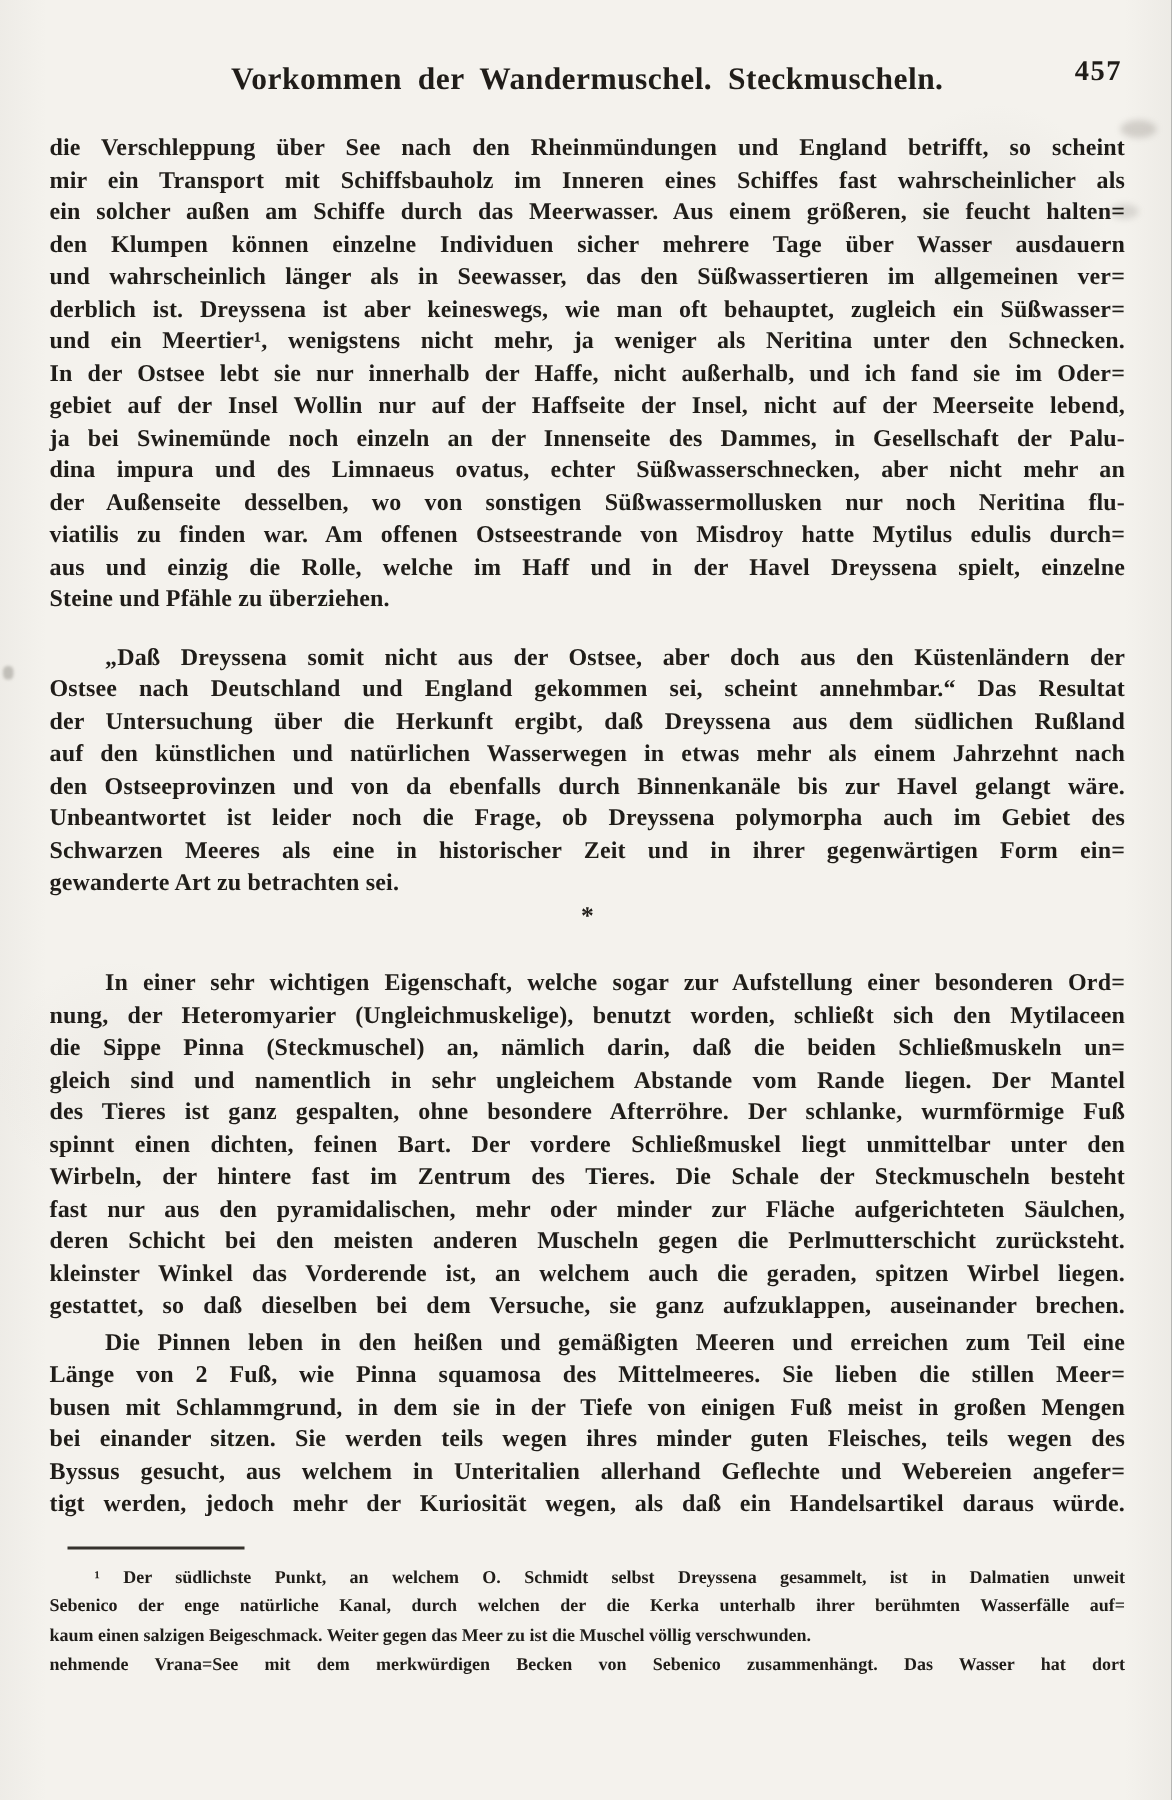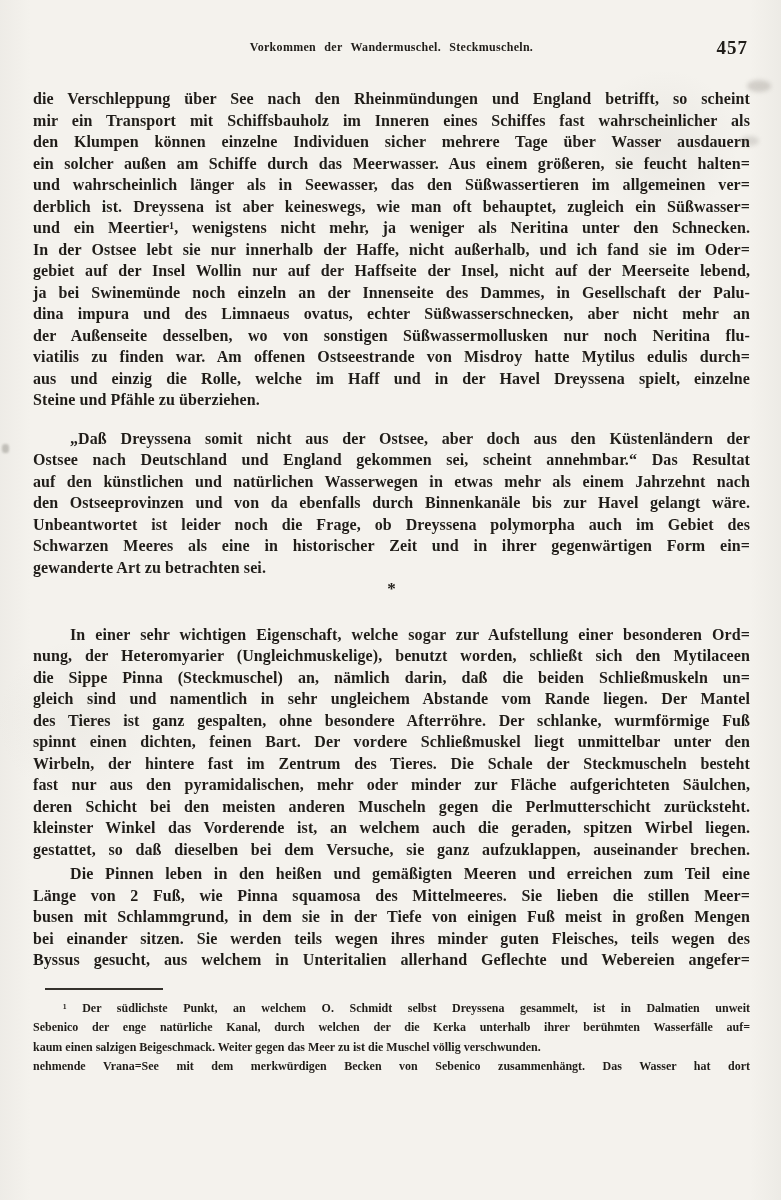--- a/index.html
+++ b/index.html
@@ -15,21 +15,21 @@
     color:#201d19;
   }
   .smudge{position:absolute;border-radius:50%;filter:blur(2px);}
   .smudge-1{left:747px;top:80px;width:24px;height:12px;background:rgba(125,120,112,0.28);}
   .smudge-2{left:740px;top:136px;width:19px;height:10px;background:rgba(125,120,112,0.22);}
   .speck-1{left:2px;top:444px;width:7px;height:9px;background:rgba(110,105,98,0.35);filter:blur(1px);position:absolute;border-radius:40%;}
   .text-block{position:absolute;left:33px;top:40px;width:717px;}
   .header{position:relative;height:22px;}
   .header-title{
     position:absolute;left:0;right:0;text-align:center;
-    font-size:12px;font-weight:bold;word-spacing:5px;letter-spacing:0.3px;
+    font-size:21px;font-weight:bold;word-spacing:5px;letter-spacing:0.3px;
   }
   .page-number{position:absolute;right:2px;top:-3px;font-size:19px;font-weight:bold;letter-spacing:1px;}
   .para{font-size:16px;font-weight:bold;line-height:21.5px;letter-spacing:0.1px;}
   .line{text-align:justify;text-align-last:justify;}
   .line.flush{text-align-last:left;}
   .para .line.indent{text-indent:37px;}
   .sep{text-align:center;font-size:17px;font-weight:bold;line-height:21.5px;}
   .para-1{margin-top:26px;}
   .para-2{margin-top:17px;}
   .para-3{margin-top:24px;}
@@ -49,38 +49,39 @@
   <div class="text-block">
 
     <div class="header">
       <div class="header-title">Vorkommen der Wandermuschel.  Steckmuscheln.</div>
       <div class="page-number">457</div>
     </div>
 
     <div class="para para-1">
       <div class="line">die Verschleppung über See nach den Rheinmündungen und England betrifft, so scheint</div>
       <div class="line">mir ein Transport mit Schiffsbauholz im Inneren eines Schiffes fast wahrscheinlicher als</div>
+      <div class="line">ein solcher außen am Schiffe durch das Meerwasser. Aus einem größeren, sie feucht halten=</div>
       <div class="line">den Klumpen können einzelne Individuen sicher mehrere Tage über Wasser ausdauern</div>
-      <div class="line">ein solcher außen am Schiffe durch das Meerwasser. Aus einem größeren, sie feucht halten=</div>
       <div class="line">und wahrscheinlich länger als in Seewasser, das den Süßwassertieren im allgemeinen ver=</div>
       <div class="line">derblich ist. Dreyssena ist aber keineswegs, wie man oft behauptet, zugleich ein Süßwasser=</div>
       <div class="line">und ein Meertier¹, wenigstens nicht mehr, ja weniger als Neritina unter den Schnecken.</div>
       <div class="line">In der Ostsee lebt sie nur innerhalb der Haffe, nicht außerhalb, und ich fand sie im Oder=</div>
       <div class="line">gebiet auf der Insel Wollin nur auf der Haffseite der Insel, nicht auf der Meerseite lebend,</div>
       <div class="line">ja bei Swinemünde noch einzeln an der Innenseite des Dammes, in Gesellschaft der Palu-</div>
       <div class="line">dina impura und des Limnaeus ovatus, echter Süßwasserschnecken, aber nicht mehr an</div>
       <div class="line">der Außenseite desselben, wo von sonstigen Süßwassermollusken nur noch Neritina flu-</div>
       <div class="line">viatilis zu finden war. Am offenen Ostseestrande von Misdroy hatte Mytilus edulis durch=</div>
       <div class="line">aus und einzig die Rolle, welche im Haff und in der Havel Dreyssena spielt, einzelne</div>
       <div class="line flush">Steine und Pfähle zu überziehen.</div>
     </div>
 
     <div class="para para-2">
       <div class="line indent">„Daß Dreyssena somit nicht aus der Ostsee, aber doch aus den Küstenländern der</div>
       <div class="line">Ostsee nach Deutschland und England gekommen sei, scheint annehmbar.“ Das Resultat</div>
+      <div class="line">der Untersuchung über die Herkunft ergibt, daß Dreyssena aus dem südlichen Rußland</div>
       <div class="line">auf den künstlichen und natürlichen Wasserwegen in etwas mehr als einem Jahrzehnt nach</div>
       <div class="line">den Ostseeprovinzen und von da ebenfalls durch Binnenkanäle bis zur Havel gelangt wäre.</div>
       <div class="line">Unbeantwortet ist leider noch die Frage, ob Dreyssena polymorpha auch im Gebiet des</div>
       <div class="line">Schwarzen Meeres als eine in historischer Zeit und in ihrer gegenwärtigen Form ein=</div>
       <div class="line flush">gewanderte Art zu betrachten sei.</div>
     </div>
 
     <div class="sep">*</div>
 
     <div class="para para-3">
@@ -96,20 +97,21 @@
       <div class="line">kleinster Winkel das Vorderende ist, an welchem auch die geraden, spitzen Wirbel liegen.</div>
       <div class="line">gestattet, so daß dieselben bei dem Versuche, sie ganz aufzuklappen, auseinander brechen.</div>
     </div>
 
     <div class="para para-4">
       <div class="line indent">Die Pinnen leben in den heißen und gemäßigten Meeren und erreichen zum Teil eine</div>
       <div class="line">Länge von 2 Fuß, wie Pinna squamosa des Mittelmeeres. Sie lieben die stillen Meer=</div>
       <div class="line">busen mit Schlammgrund, in dem sie in der Tiefe von einigen Fuß meist in großen Mengen</div>
       <div class="line">bei einander sitzen. Sie werden teils wegen ihres minder guten Fleisches, teils wegen des</div>
       <div class="line">Byssus gesucht, aus welchem in Unteritalien allerhand Geflechte und Webereien angefer=</div>
+      <div class="line">tigt werden, jedoch mehr der Kuriosität wegen, als daß ein Handelsartikel daraus würde.</div>
     </div>
 
     <div class="fn-rule"></div>
 
     <div class="footnote">
       <div class="line indent">¹ Der südlichste Punkt, an welchem O. Schmidt selbst Dreyssena gesammelt, ist in Dalmatien unweit</div>
       <div class="line">Sebenico der enge natürliche Kanal, durch welchen der die Kerka unterhalb ihrer berühmten Wasserfälle auf=</div>
       <div class="line flush">kaum einen salzigen Beigeschmack. Weiter gegen das Meer zu ist die Muschel völlig verschwunden.</div>
       <div class="line">nehmende Vrana=See mit dem merkwürdigen Becken von Sebenico zusammenhängt. Das Wasser hat dort</div>
     </div>

